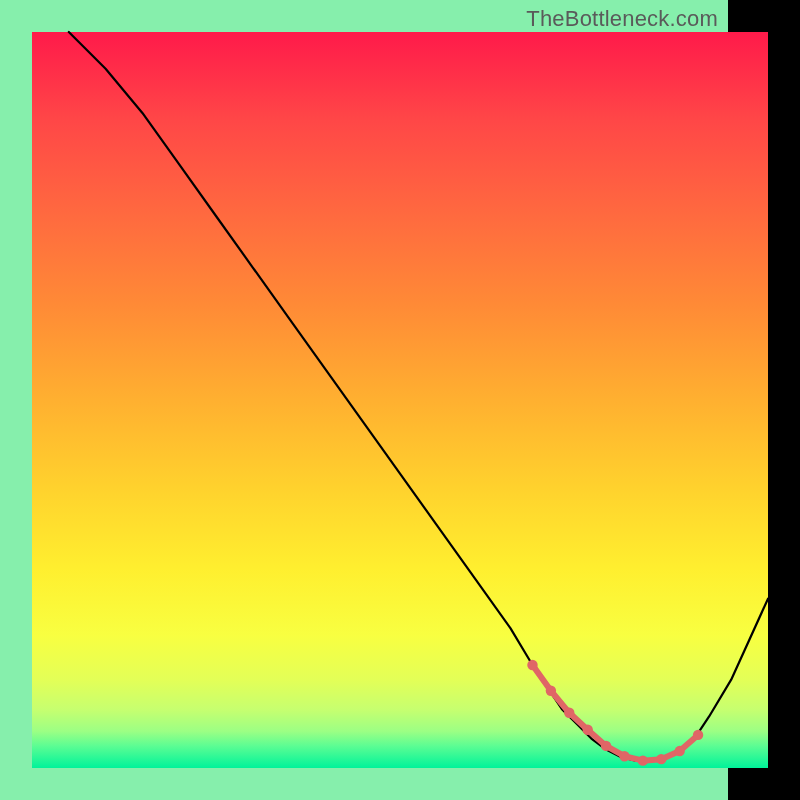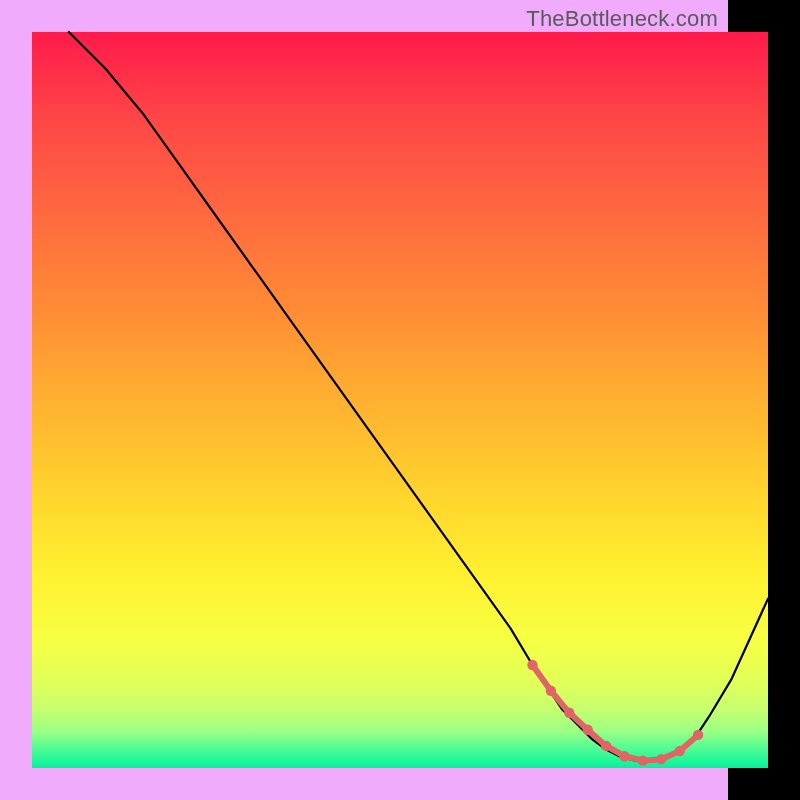--- a/index.html
+++ b/index.html
@@ -1,21 +1,21 @@
 <!DOCTYPE html>
 <html><head>
 <meta charset="utf-8">
 <style>
   * { margin: 0; padding: 0; box-sizing: border-box; }
   html, body { width: 800px; height: 800px; overflow: hidden; background: #000; }
   .stage {
     position: relative;
     width: 728px;
     height: 800px;
-    background: #f0abfc;
+    background: #86efac;
     text-align: right;
   }
   .plot-area {
     position: absolute;
     left: 32px;
     top: 32px;
     width: 736px;
     height: 736px;
   }
   .gradient-bg {

